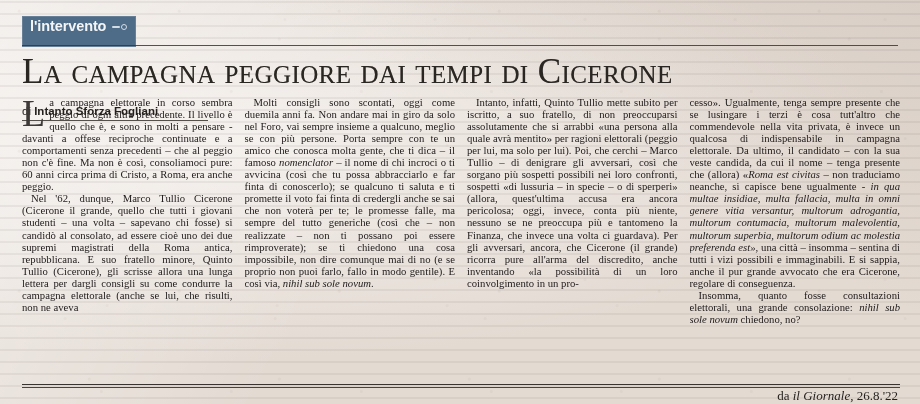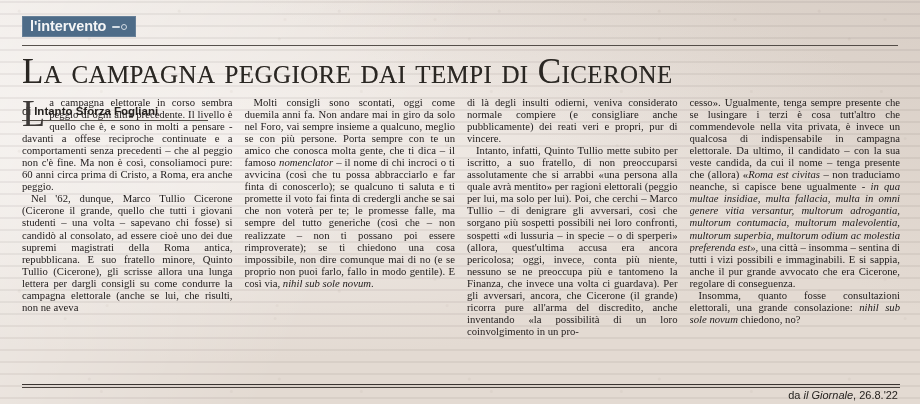--- a/index.html
+++ b/index.html
@@ -64,21 +64,21 @@
   
   .kicker-row {
     padding-top: 16px;
     height: 23px;
   }
   .kicker-badge {
     display: inline-flex;
     align-items: center;
     gap: 6px;
     height: 21px;
-    padding: 0 9px 0 8px;
+    padding: 0 9px 10px 8px;
     background: #4e6c88;
     color: #f4f5f6;
     font-family: "Liberation Sans", sans-serif;
     font-weight: 700;
     font-size: 14.5px;
     letter-spacing: -0.1px;
     line-height: 21px;
     box-shadow: inset 0 0 0 1px rgba(255,255,255,0.14);
   }
   .kicker-arrow {
@@ -188,22 +188,22 @@
   }
   .footer-rules .r1 { border-top: 1.4px solid #3a3431; }
   .footer-rules .r2 { margin-top: 2px; border-top: 1px solid #4a433f; }
 
   .source {
     position: absolute;
     right: 22px;
     bottom: 1px;
     z-index: 5;
     color: #221f1c;
-    font-family: Liberation Sans, sans-serif;
-    font-size: 11px;
+    font-family: Liberation Serif, serif;
+    font-size: 13px;
     line-height: 15px;
   }
   .source i { font-style: italic; }
 </style>
 </head>
 <body>
 
 <div id="clipping">
   <div id="bleed"></div>
   <div id="grain"></div>
@@ -229,21 +229,20 @@
 
   <div class="columns" id="columns">
       <div class="col">
         <p><span class="dropcap">L</span><span>a campagna elettorale in corso sembra peggio di ogni altra precedente. Il livello è quello che è, e sono in molti a pensare - davanti a offese reciproche continuate e a comportamenti senza precedenti – che al peggio non c'è fine. Ma non è così, consoliamoci pure: 60 anni circa prima di Cristo, a Roma, era anche peggio.</span></p>
         <p class="ind"><span>Nel '62, dunque, Marco Tullio Cicerone (Cicerone il grande, quello che tutti i giovani studenti – una volta – sapevano chi fosse) si candidò al consolato, ad essere cioè uno dei due supremi magistrati della Roma antica, repubblicana. E suo fratello minore, Quinto Tullio (Cicerone), gli scrisse allora una lunga lettera per dargli consigli su come condurre la campagna elettorale (anche se lui, che risulti, non ne aveva</span></p>
       </div>
       <div class="col">
         <p class="ind"><span>Molti consigli sono scontati, oggi come duemila anni fa. Non andare mai in giro da solo nel Foro, vai sempre insieme a qualcuno, meglio se con più persone. Porta sempre con te un amico che conosca molta gente, che ti dica – il famoso </span><i>nomenclator</i><span> – il nome di chi incroci o ti avvicina (così che tu possa abbracciarlo e far finta di conoscerlo); se qualcuno ti saluta e ti promette il voto fai finta di credergli anche se sai che non voterà per te; le promesse falle, ma sempre del tutto generiche (così che – non realizzate – non ti possano poi essere rimproverate); se ti chiedono una cosa impossibile, non dire comunque mai di no (e se proprio non puoi farlo, fallo in modo gentile). E così via, </span><i>nihil sub sole novum</i><span>.</span></p>
       </div>
       <div class="col">
-        <p><span>di là degli insulti odierni, veniva considerato normale compiere (e consigliare anche pubblicamente) dei reati veri e propri, pur di vincere.</span></p>
         <p class="ind"><span>Intanto, infatti, Quinto Tullio mette subito per iscritto, a suo fratello, di non preoccuparsi assolutamente che si arrabbi «una persona alla quale avrà mentito» per ragioni elettorali (peggio per lui, ma solo per lui). Poi, che cerchi – Marco Tullio – di denigrare gli avversari, così che sorgano più sospetti possibili nei loro confronti, sospetti «di lussuria – in specie – o di sperperi» (allora, quest'ultima accusa era ancora pericolosa; oggi, invece, conta più niente, nessuno se ne preoccupa più e tantomeno la Finanza, che invece una volta ci guardava). Per gli avversari, ancora, che Cicerone (il grande) ricorra pure all'arma del discredito, anche inventando «la possibilità di un loro coinvolgimento in un pro-</span></p>
       </div>
       <div class="col">
         <p><span>cesso». Ugualmente, tenga sempre presente che se lusingare i terzi è cosa tutt'altro che commendevole nella vita privata, è invece un qualcosa di indispensabile in campagna elettorale. Da ultimo, il candidato – con la sua veste candida, da cui il nome – tenga presente che (allora) «</span><i>Roma est civitas</i><span> – non traduciamo neanche, si capisce bene ugualmente - </span><i>in qua multae insidiae, multa fallacia, multa in omni genere vitia versantur, multorum adrogantia, multorum contumacia, multorum malevolentia, multorum superbia, multorum odium ac molestia preferenda est»</i><span>, una città – insomma – sentina di tutti i vizi possibili e immaginabili. E si sappia, anche il pur grande avvocato che era Cicerone, regolare di conseguenza.</span></p>
         <p class="ind"><span>Insomma, quanto fosse consultazioni elettorali, una grande consolazione: </span><i>nihil sub sole novum</i><span> chiedono, no?</span></p>
       </div>
     </div>
 
   <div class="footer-rules">
     <div class="r1"></div>

